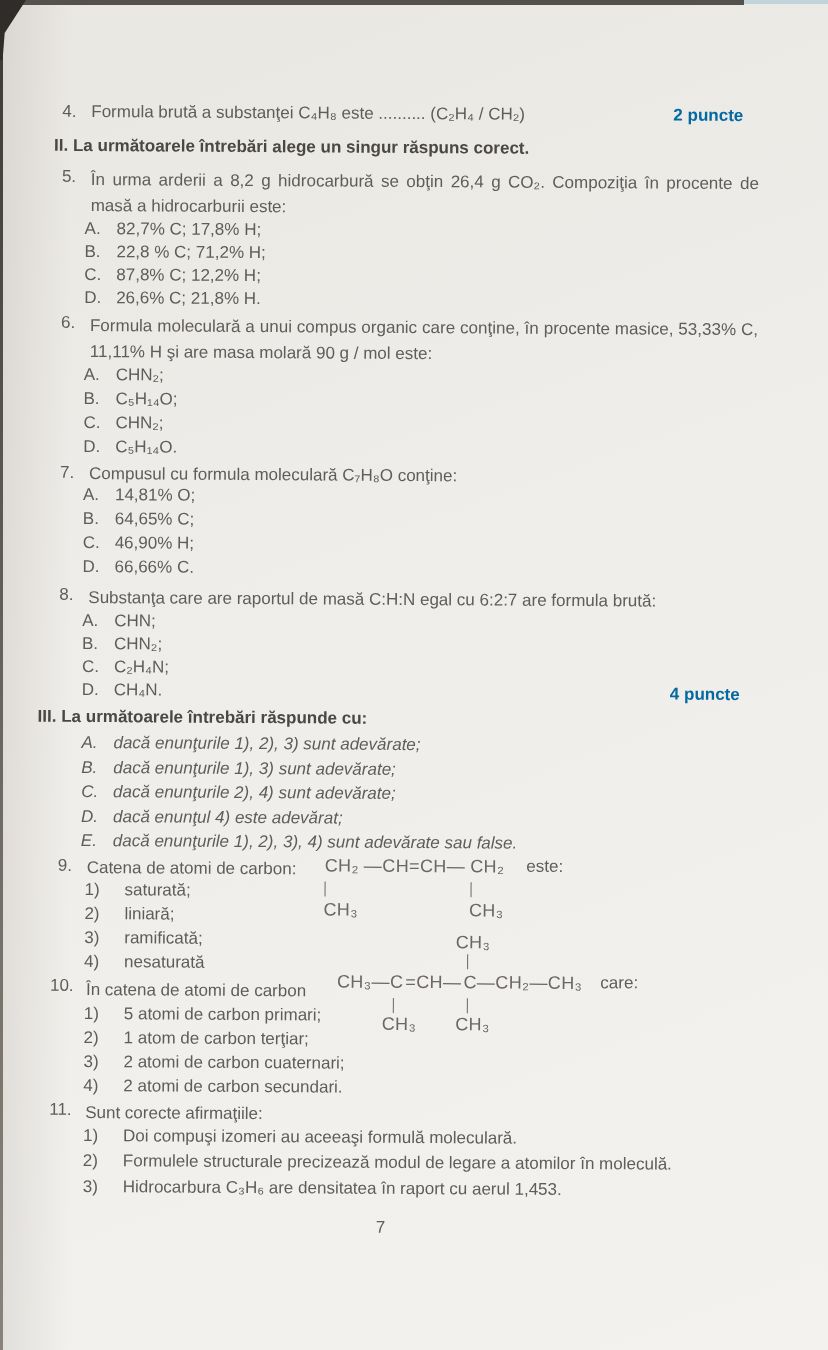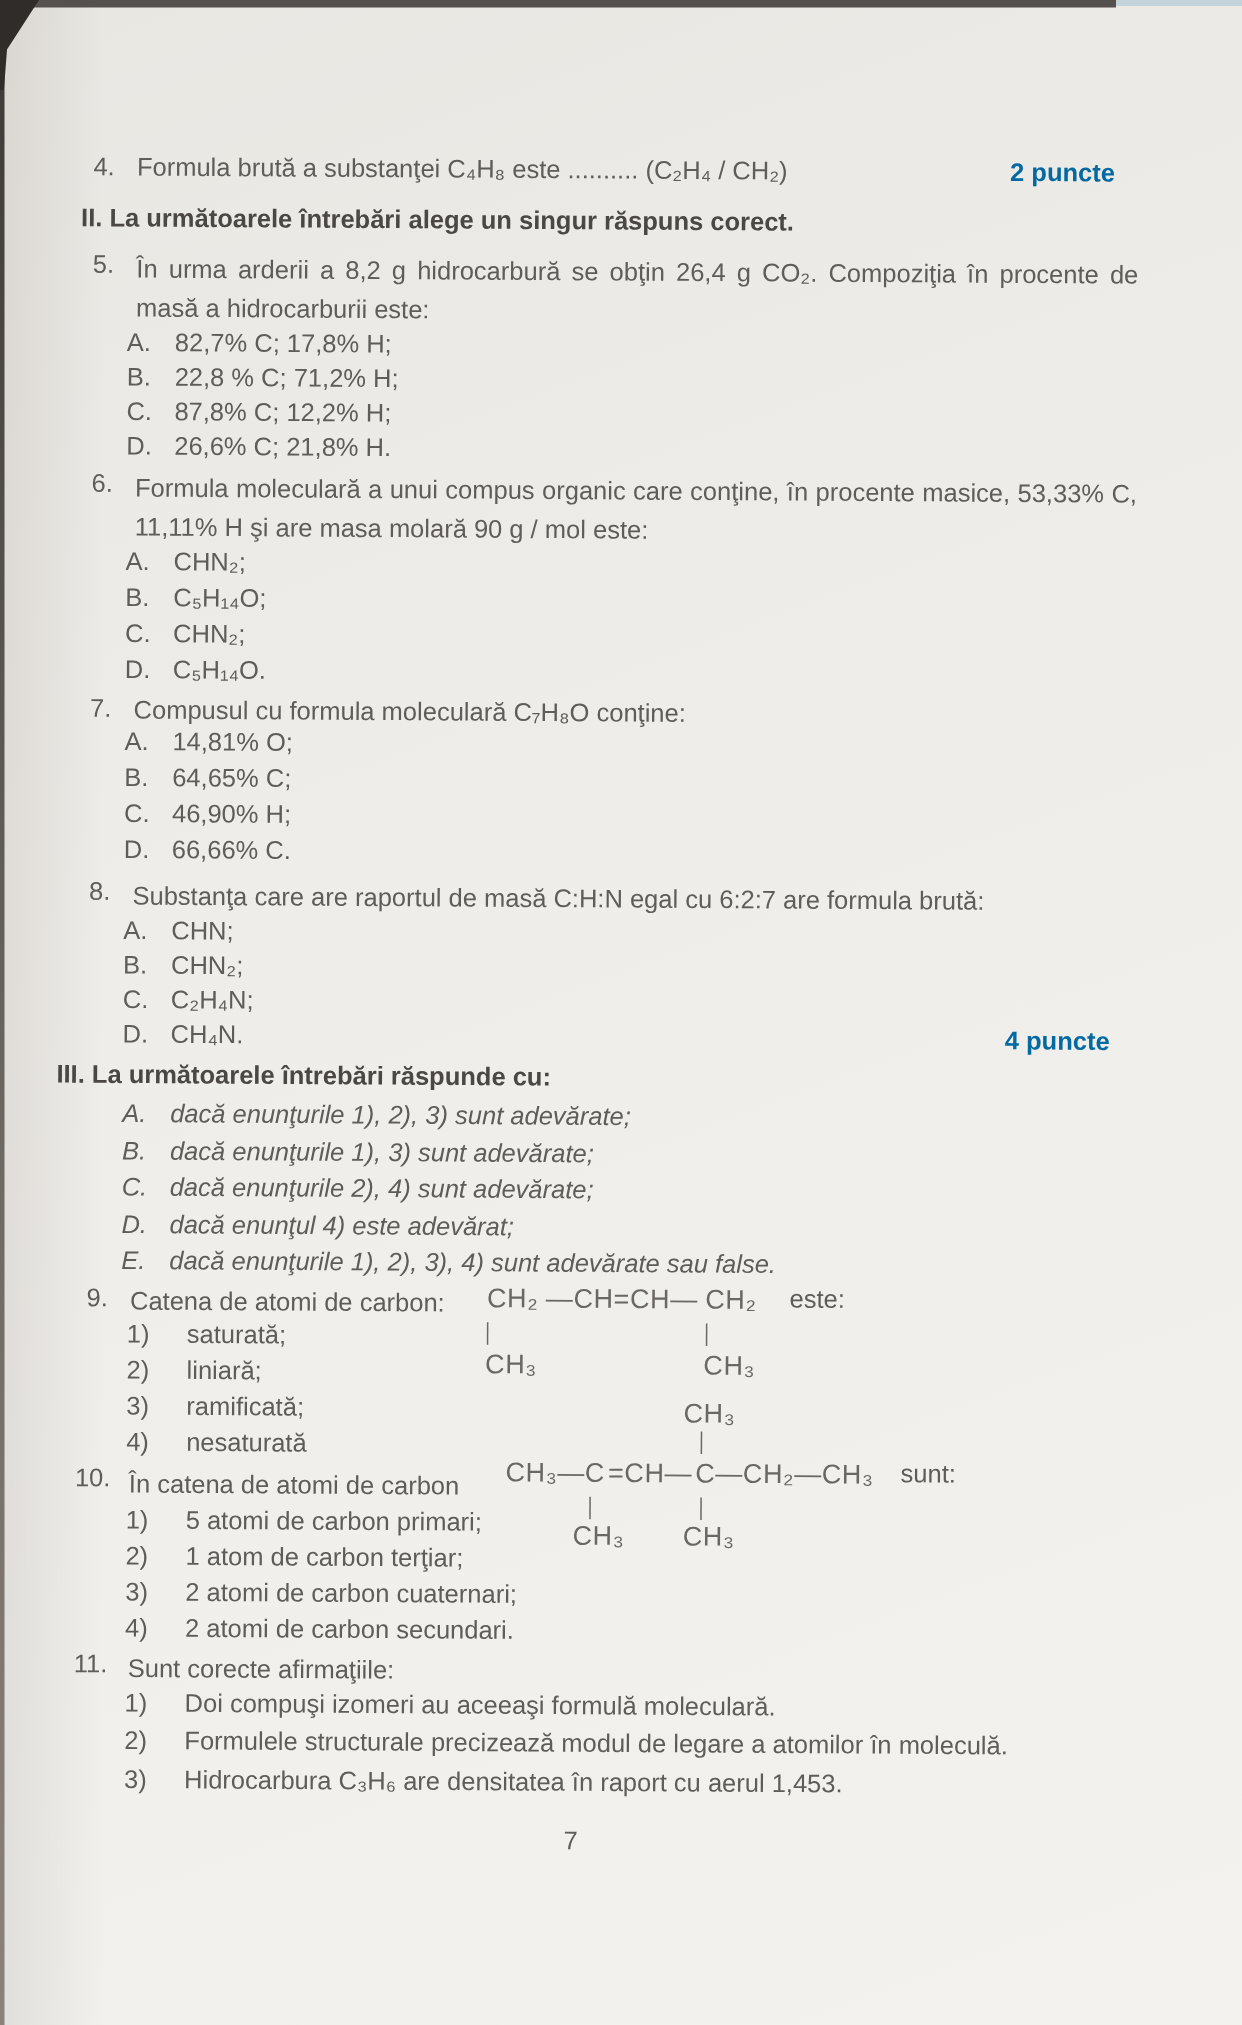--- a/index.html
+++ b/index.html
@@ -142,21 +142,21 @@
     <span class="qnum wide">10.</span>
     <div class="qbody qtext single" style="line-height:28px;">În catena de atomi de carbon</div>
     <div class="struct s10">
       <span style="grid-area:1/4" class="ch3u">CH₃</span>
       <span style="grid-area:2/4;margin-left:4px" class="bond"></span>
       <span style="grid-area:3/1">CH₃—</span>
       <span style="grid-area:3/2">C</span>
       <span style="grid-area:3/3;padding:0 2px">=CH—</span>
       <span style="grid-area:3/4">C</span>
       <span style="grid-area:3/5">—CH₂—CH₃</span>
-      <span style="grid-area:3/6;padding-left:18px" class="suffix">sunt:</span>
+      <span style="grid-area:3/6;padding-left:18px" class="suffix">care:</span>
       <span style="grid-area:4/2;margin-left:3px" class="bond mt2"></span>
       <span style="grid-area:4/4;margin-left:4px" class="bond mt2"></span>
       <span style="grid-area:5/2" class="ch3u">CH₃</span>
       <span style="grid-area:5/4" class="ch3u">CH₃</span>
     </div>
     <div class="subrow"><span class="subN">1)</span><span>5 atomi de carbon primari;</span></div>
     <div class="subrow"><span class="subN">2)</span><span>1 atom de carbon terţiar;</span></div>
     <div class="subrow"><span class="subN">3)</span><span>2 atomi de carbon cuaternari;</span></div>
     <div class="subrow"><span class="subN">4)</span><span>2 atomi de carbon secundari.</span></div>
   </div>

